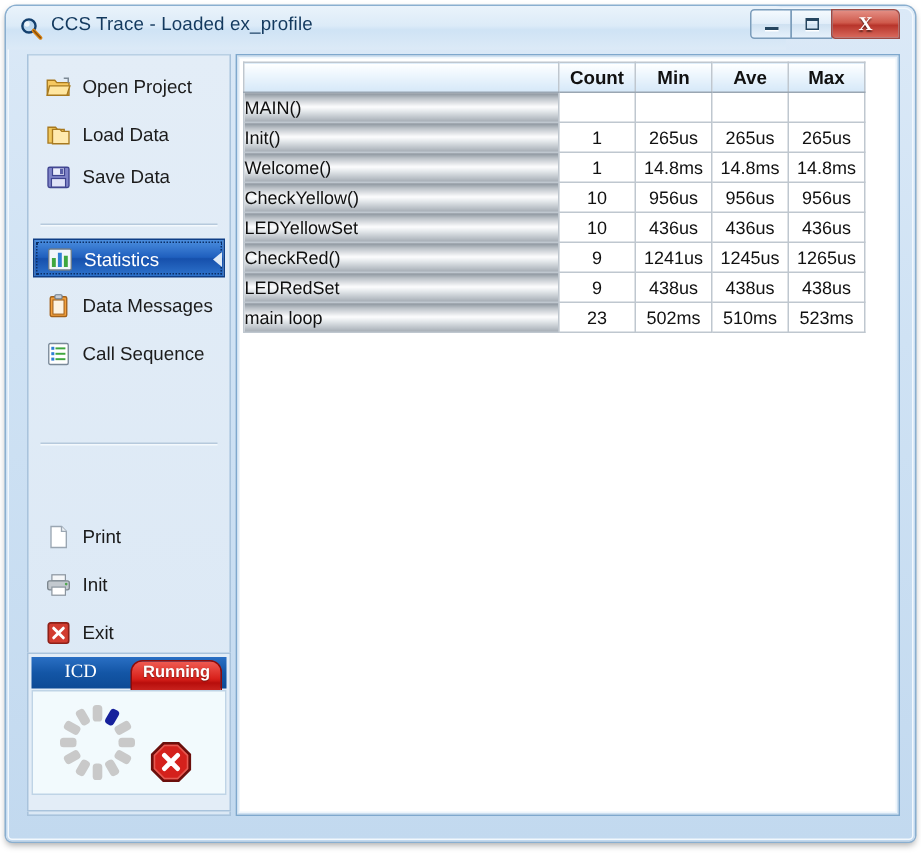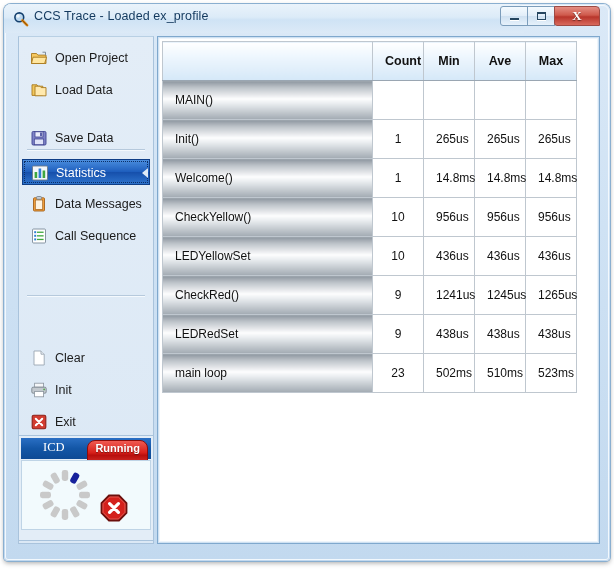--- a/index.html
+++ b/index.html
@@ -223,21 +223,21 @@
     position: absolute;
     left: 4px; top: 4px;
     width: 414px;
     border-collapse: collapse;
     table-layout: fixed;
     font-size: 12px;
   }
   #stats-table th, #stats-table td {
     border: 1px solid #bfc7cf;
     height: 20px;
-    padding: 12px;
+    padding: 0;
     box-sizing: border-box;
   }
   #stats-table th {
     background: linear-gradient(180deg,#ffffff 0%, #f1f8fe 30%, #d5e8f8 100%);
     font-size: 12.5px;
     font-weight: bold;
     color: #111111;
     text-align: center;
     border-bottom: 1px solid #9aa6b2;
   }
@@ -306,21 +306,21 @@
       <div class="nav-item" style="top:40px">
         <span class="nav-icon">
           <svg width="18" height="18" viewBox="0 0 18 18">
             <path d="M2 3.8h5l1.2 1.4h4.6v9.2H2z" fill="#f0c75c" stroke="#a8791e" stroke-width=".9"></path>
             <path d="M5 5.2h5l1.2 1.4h4.8v8.2H5z" fill="#ffe9ae" stroke="#a8791e" stroke-width=".9"></path>
           </svg>
         </span>
         <span class="nav-label">Load Data</span>
       </div>
 
-      <div class="nav-item" style="top:88px">
+      <div class="nav-item" style="top:68px">
         <span class="nav-icon">
           <svg width="18" height="18" viewBox="0 0 18 18">
             <rect x="2" y="2.5" width="14" height="13.5" rx="1.2" fill="#7f84c8" stroke="#3f4490" stroke-width=".9"></rect>
             <rect x="5" y="2.8" width="8" height="5.2" fill="#e9ecfb" stroke="#3f4490" stroke-width=".8"></rect>
             <rect x="10" y="3.5" width="2.2" height="3.6" fill="#5a60a8"></rect>
             <rect x="4.3" y="10" width="9.4" height="5.7" fill="#dfe3f8" stroke="#3f4490" stroke-width=".8"></rect>
           </svg>
         </span>
         <span class="nav-label">Save Data</span>
       </div>
@@ -369,21 +369,21 @@
 
       <div class="nav-sep" style="top:258px"></div>
 
       <div class="nav-item" style="top:308px">
         <span class="nav-icon">
           <svg width="18" height="18" viewBox="0 0 18 18">
             <path d="M4 2h7l3.2 3.2V16H4z" fill="#ffffff" stroke="#9aa6b2" stroke-width=".9"></path>
             <path d="M11 2v3.2h3.2" fill="#eef2f6" stroke="#9aa6b2" stroke-width=".9"></path>
           </svg>
         </span>
-        <span class="nav-label">Clear</span>
+        <span class="nav-label">Print</span>
       </div>
 
       <div class="nav-item" style="top:340px">
         <span class="nav-icon">
           <svg width="18" height="18" viewBox="0 0 18 18">
             <rect x="4.6" y="2.2" width="9" height="4" fill="#f4f6f8" stroke="#8a949e" stroke-width=".8"></rect>
             <rect x="1.8" y="6.2" width="14.4" height="6" rx="1.3" fill="#c3c9cf" stroke="#7d878f" stroke-width=".9"></rect>
             <rect x="4.6" y="10.4" width="9" height="5.4" fill="#ffffff" stroke="#8a949e" stroke-width=".8"></rect>
             <circle cx="14.1" cy="8.4" r=".9" fill="#4fa64f"></circle>
           </svg>

